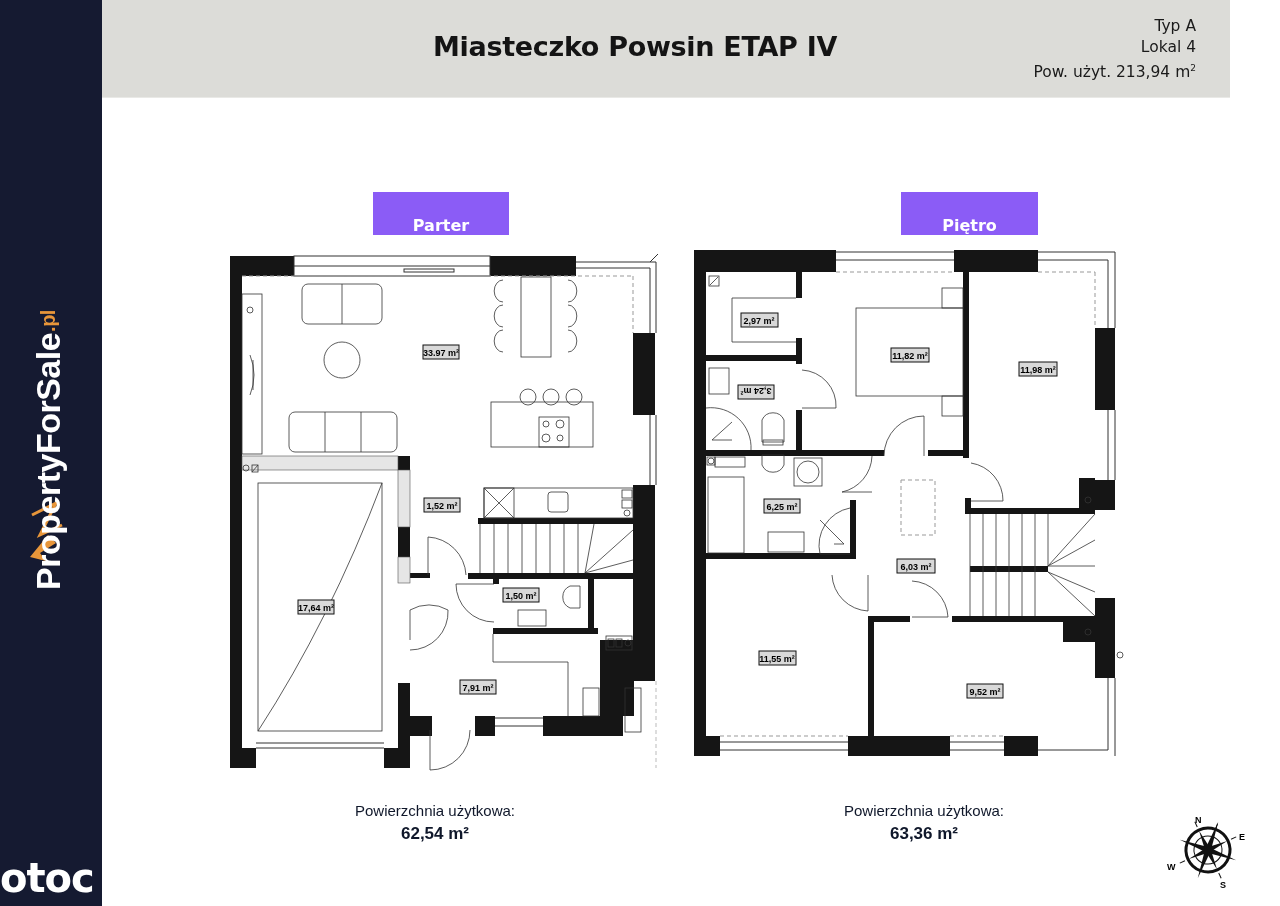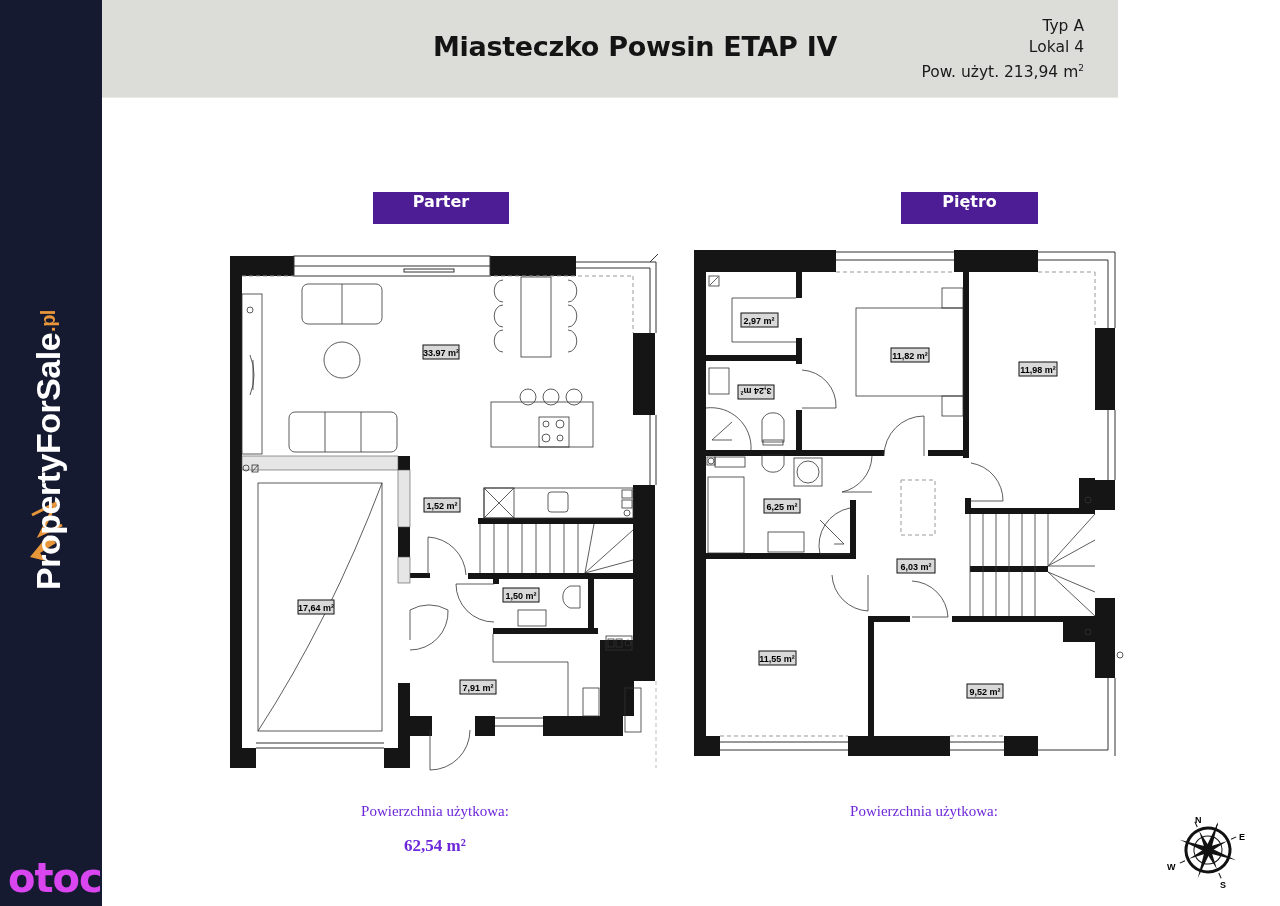--- a/index.html
+++ b/index.html
@@ -2,30 +2,30 @@
 <html><head>
 <meta charset="utf-8">
 <style>
   * { box-sizing: border-box; margin: 0; padding: 0; }
   html, body { width: 1280px; height: 906px; overflow: hidden; background: #ffffff; }
   body { position: relative; font-family: "DejaVu Sans", sans-serif; }
   .sidebar { position: absolute; left: 0; top: 0; width: 102px; height: 906px; background: #151a31; overflow: hidden; }
   .brand { position: absolute; left: 48px; top: 450px; transform: translate(-50%, -50%) rotate(-90deg); white-space: nowrap; color: #fff; font-family: "Liberation Sans", sans-serif; font-weight: bold; font-size: 34px; letter-spacing: -0.5px; display: flex; align-items: center; }
   .brand .tld { color: #e8963a; font-size: 20px; margin-left: 1px; }
   .brand-logo { position: absolute; left: 26px; top: 495px; width: 40px; height: 70px; }
-  .watermark { position: absolute; left: 0; bottom: 4px; color: #d946ef; font-family: "DejaVu Sans", sans-serif; font-weight: bold; font-size: 40px; letter-spacing: -1px; width: 102px; overflow: hidden; white-space: nowrap; line-height: 48px; padding-left: 8px; }
-  .header { position: absolute; left: 102px; top: 0; width: 1016px; height: 98px; background: #dcdcd8; border-bottom: 1px solid #e9e9e6; }
+  .watermark { position: absolute; left: 0; bottom: 4px; color: #ffffff; font-family: "DejaVu Sans", sans-serif; font-weight: bold; font-size: 40px; letter-spacing: -1px; width: 102px; overflow: hidden; white-space: nowrap; line-height: 48px; padding-left: 0; }
+  .header { position: absolute; left: 102px; top: 0; width: 1128px; height: 98px; background: #dcdcd8; border-bottom: 1px solid #e9e9e6; }
   .title { position: absolute; left: 0; width: 1066px; top: 31px; text-align: center; font-family: "DejaVu Sans", sans-serif; font-weight: bold; font-size: 27px; color: #141414; letter-spacing: -0.3px; }
   .info { position: absolute; right: 34px; top: 16px; text-align: right; font-family: "DejaVu Sans", sans-serif; font-size: 15.5px; line-height: 21px; color: #1a1a1a; }
   .info sup { font-size: 9px; vertical-align: 6px; }
-  .floor-label { position: absolute; top: 192px; height: 32px; background: #4c1d95; color: #fff; font-family: "DejaVu Sans", sans-serif; font-weight: bold; font-size: 16px; display: flex; align-items: flex-start; justify-content: center; }
+  .floor-label { position: absolute; top: 192px; height: 43px; background: #8b5cf6; color: #fff; font-family: "DejaVu Sans", sans-serif; font-weight: bold; font-size: 16px; display: flex; align-items: flex-end; justify-content: center; }
   .plan { position: absolute; }
-  .area-caption { position: absolute; top: 801px; text-align: center; width: 300px; font-family: Liberation Serif, serif; color: #6d28d9; }
+  .area-caption { position: absolute; top: 801px; text-align: center; width: 300px; font-family: Liberation Sans, sans-serif; color: #0f172a; }
   .area-caption .lbl { font-size: 15px; line-height: 20px; }
-  .area-caption .val { font-size: 17px; font-weight: bold; line-height: 24px; margin-top: 13px; }
+  .area-caption .val { font-size: 17px; font-weight: bold; line-height: 24px; margin-top: 1px; }
   .compass { position: absolute; left: 1165px; top: 810px; width: 85px; height: 80px; }
   .rl { font-family: "Liberation Sans", sans-serif; font-weight: bold; font-size: 9px; }
 </style>
 </head>
 <body>
 
 <div class="sidebar">
   <svg class="brand-logo" viewBox="0 0 40 70">
     <polygon points="4,62 22,40 30,48 14,58 20,66" fill="#e8963a"></polygon>
     <polyline points="6,20 30,8 14,40 36,30" fill="none" stroke="#e8963a" stroke-width="3"></polyline>
@@ -314,20 +314,21 @@
     <text x="985" y="695" text-anchor="middle">9,52 m²</text>
   </g>
 </svg>
 
 <div class="area-caption" style="left:285px;">
   <div class="lbl">Powierzchnia użytkowa:</div>
   <div class="val">62,54 m²</div>
 </div>
 <div class="area-caption" style="left:774px;">
   <div class="lbl">Powierzchnia użytkowa:</div>
+  <div class="val">63,36 m²</div>
 </div>
 
 <svg class="compass" viewBox="0 0 85 80">
   <g transform="translate(43,40) rotate(20)">
     <circle r="22" fill="none" stroke="#111" stroke-width="3"></circle>
     <circle r="14" fill="none" stroke="#111" stroke-width="1"></circle>
     <polygon points="0,-30 3,0 0,30 -3,0" fill="#111"></polygon>
     <polygon points="-30,0 0,-3 30,0 0,3" fill="#111"></polygon>
     <polygon points="-15,-15 2,-2 15,15 -2,2" fill="#111"></polygon>
     <polygon points="15,-15 2,2 -15,15 -2,-2" fill="#111"></polygon>

